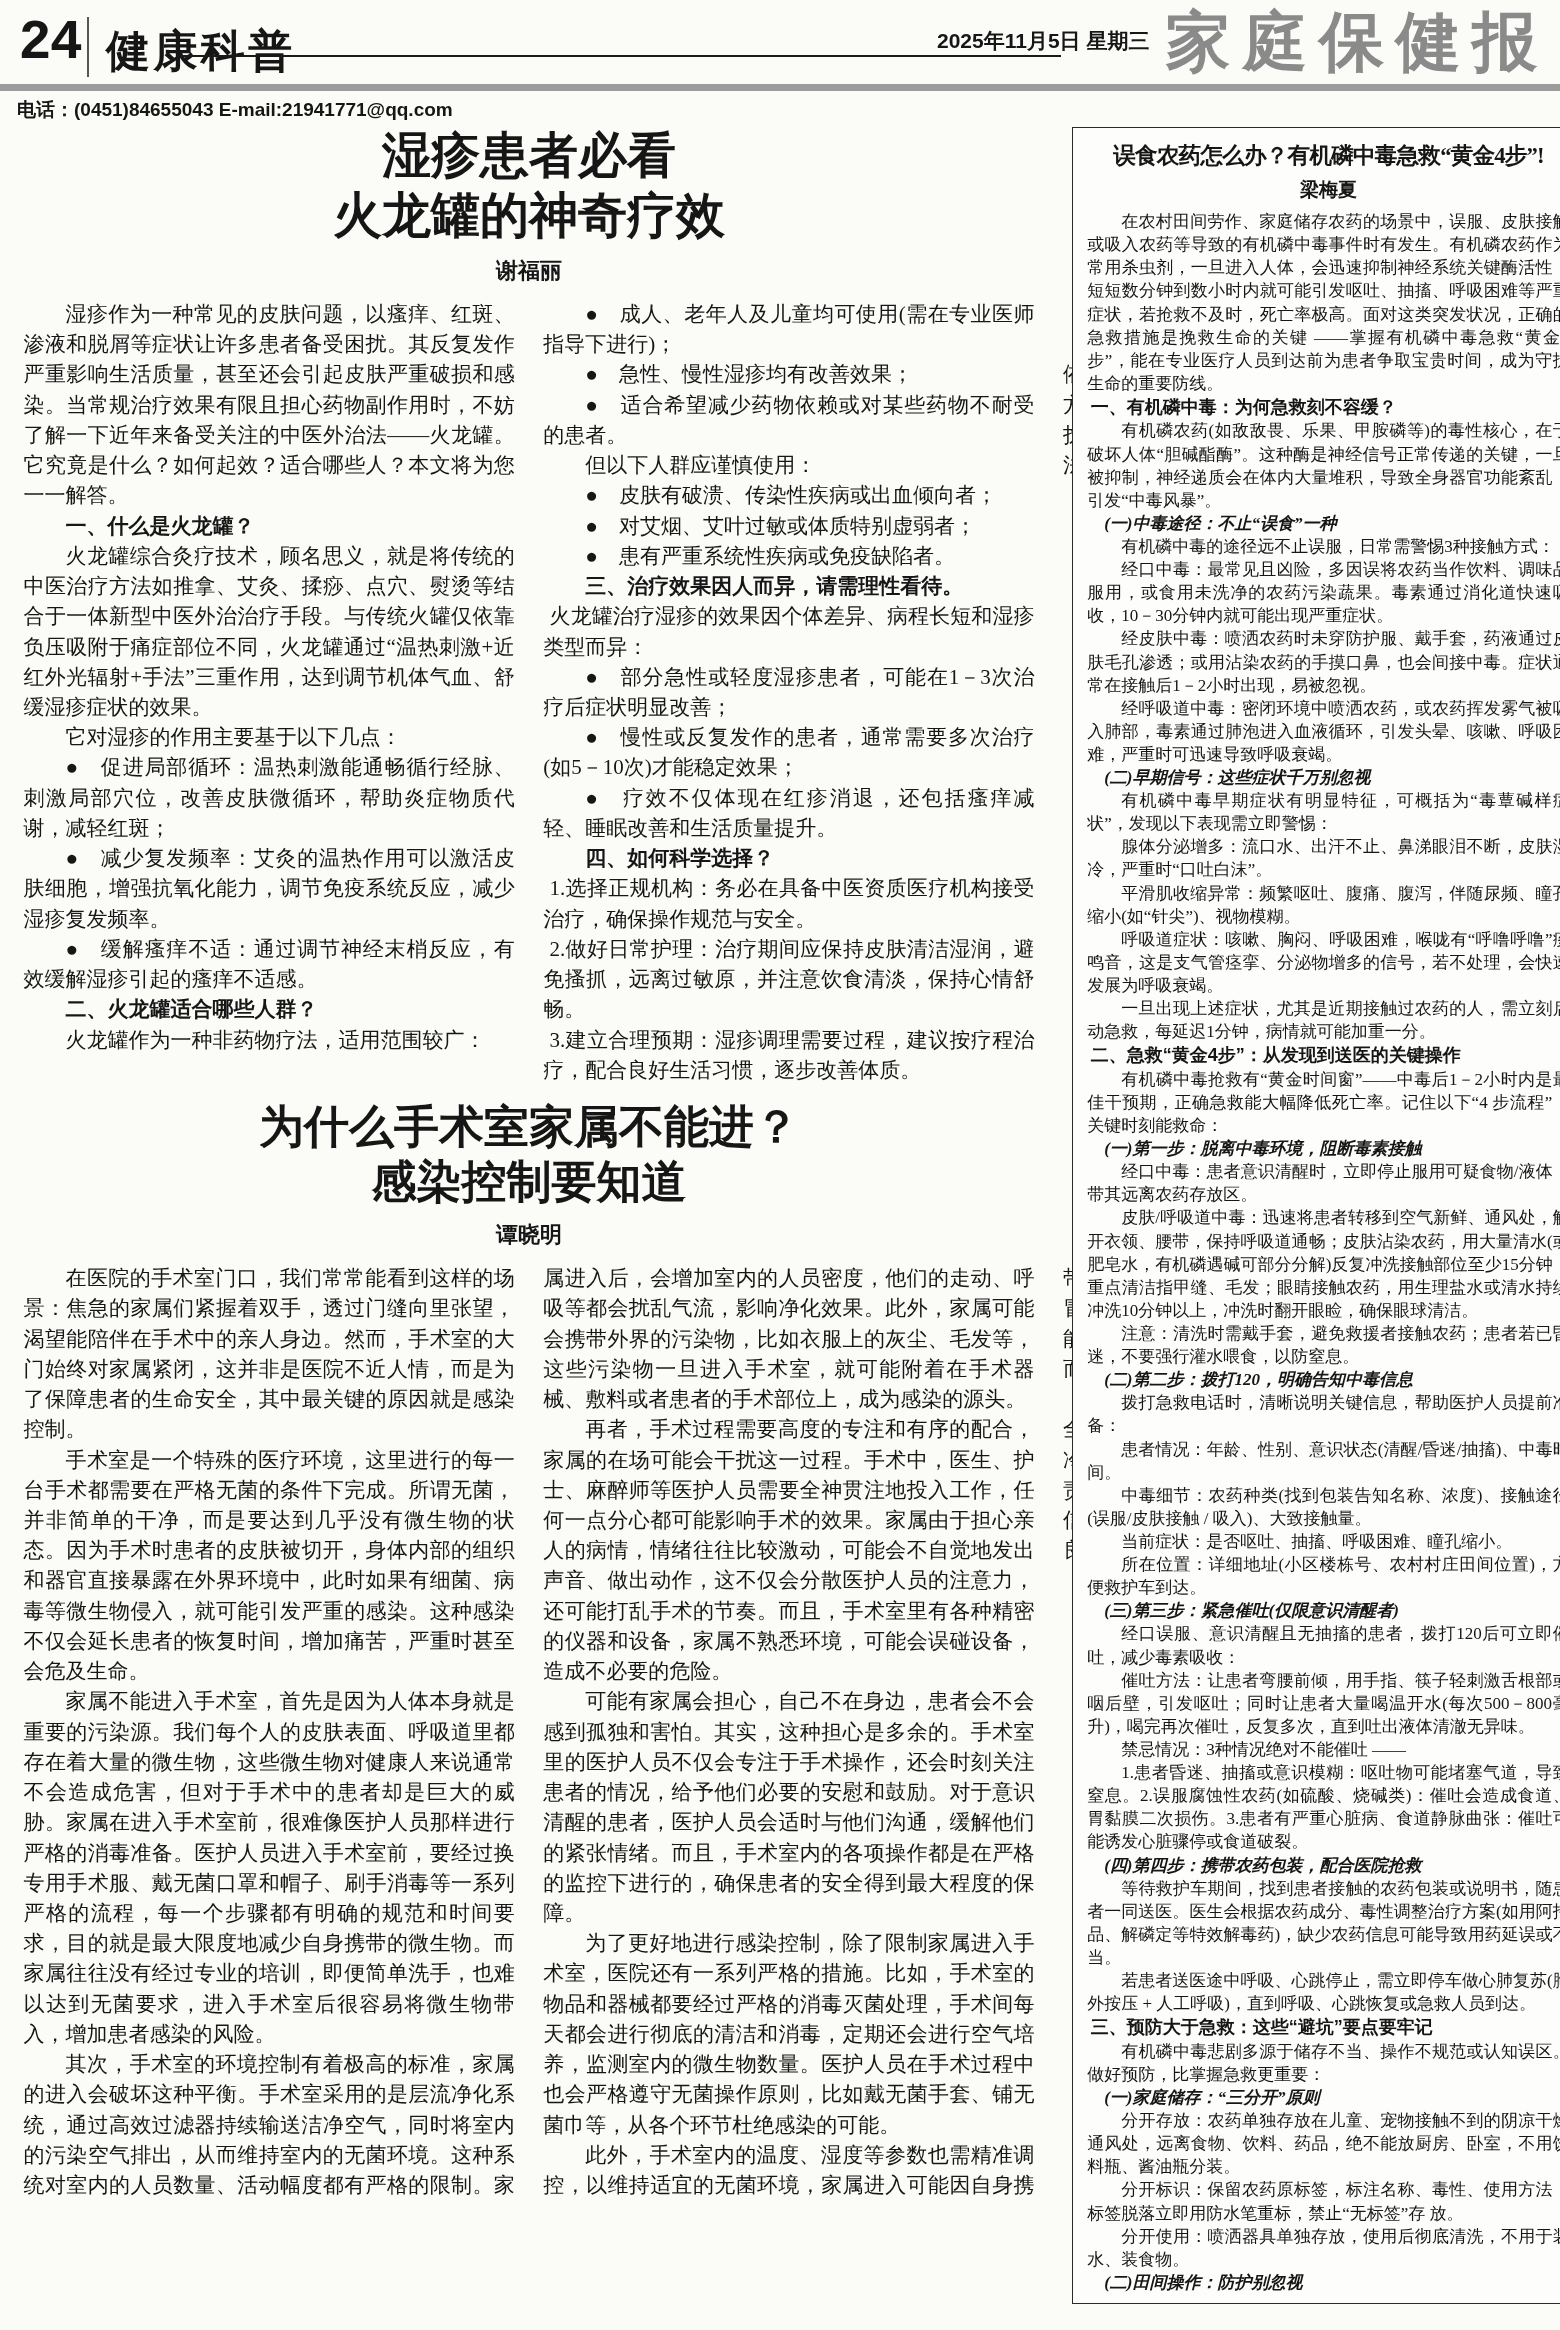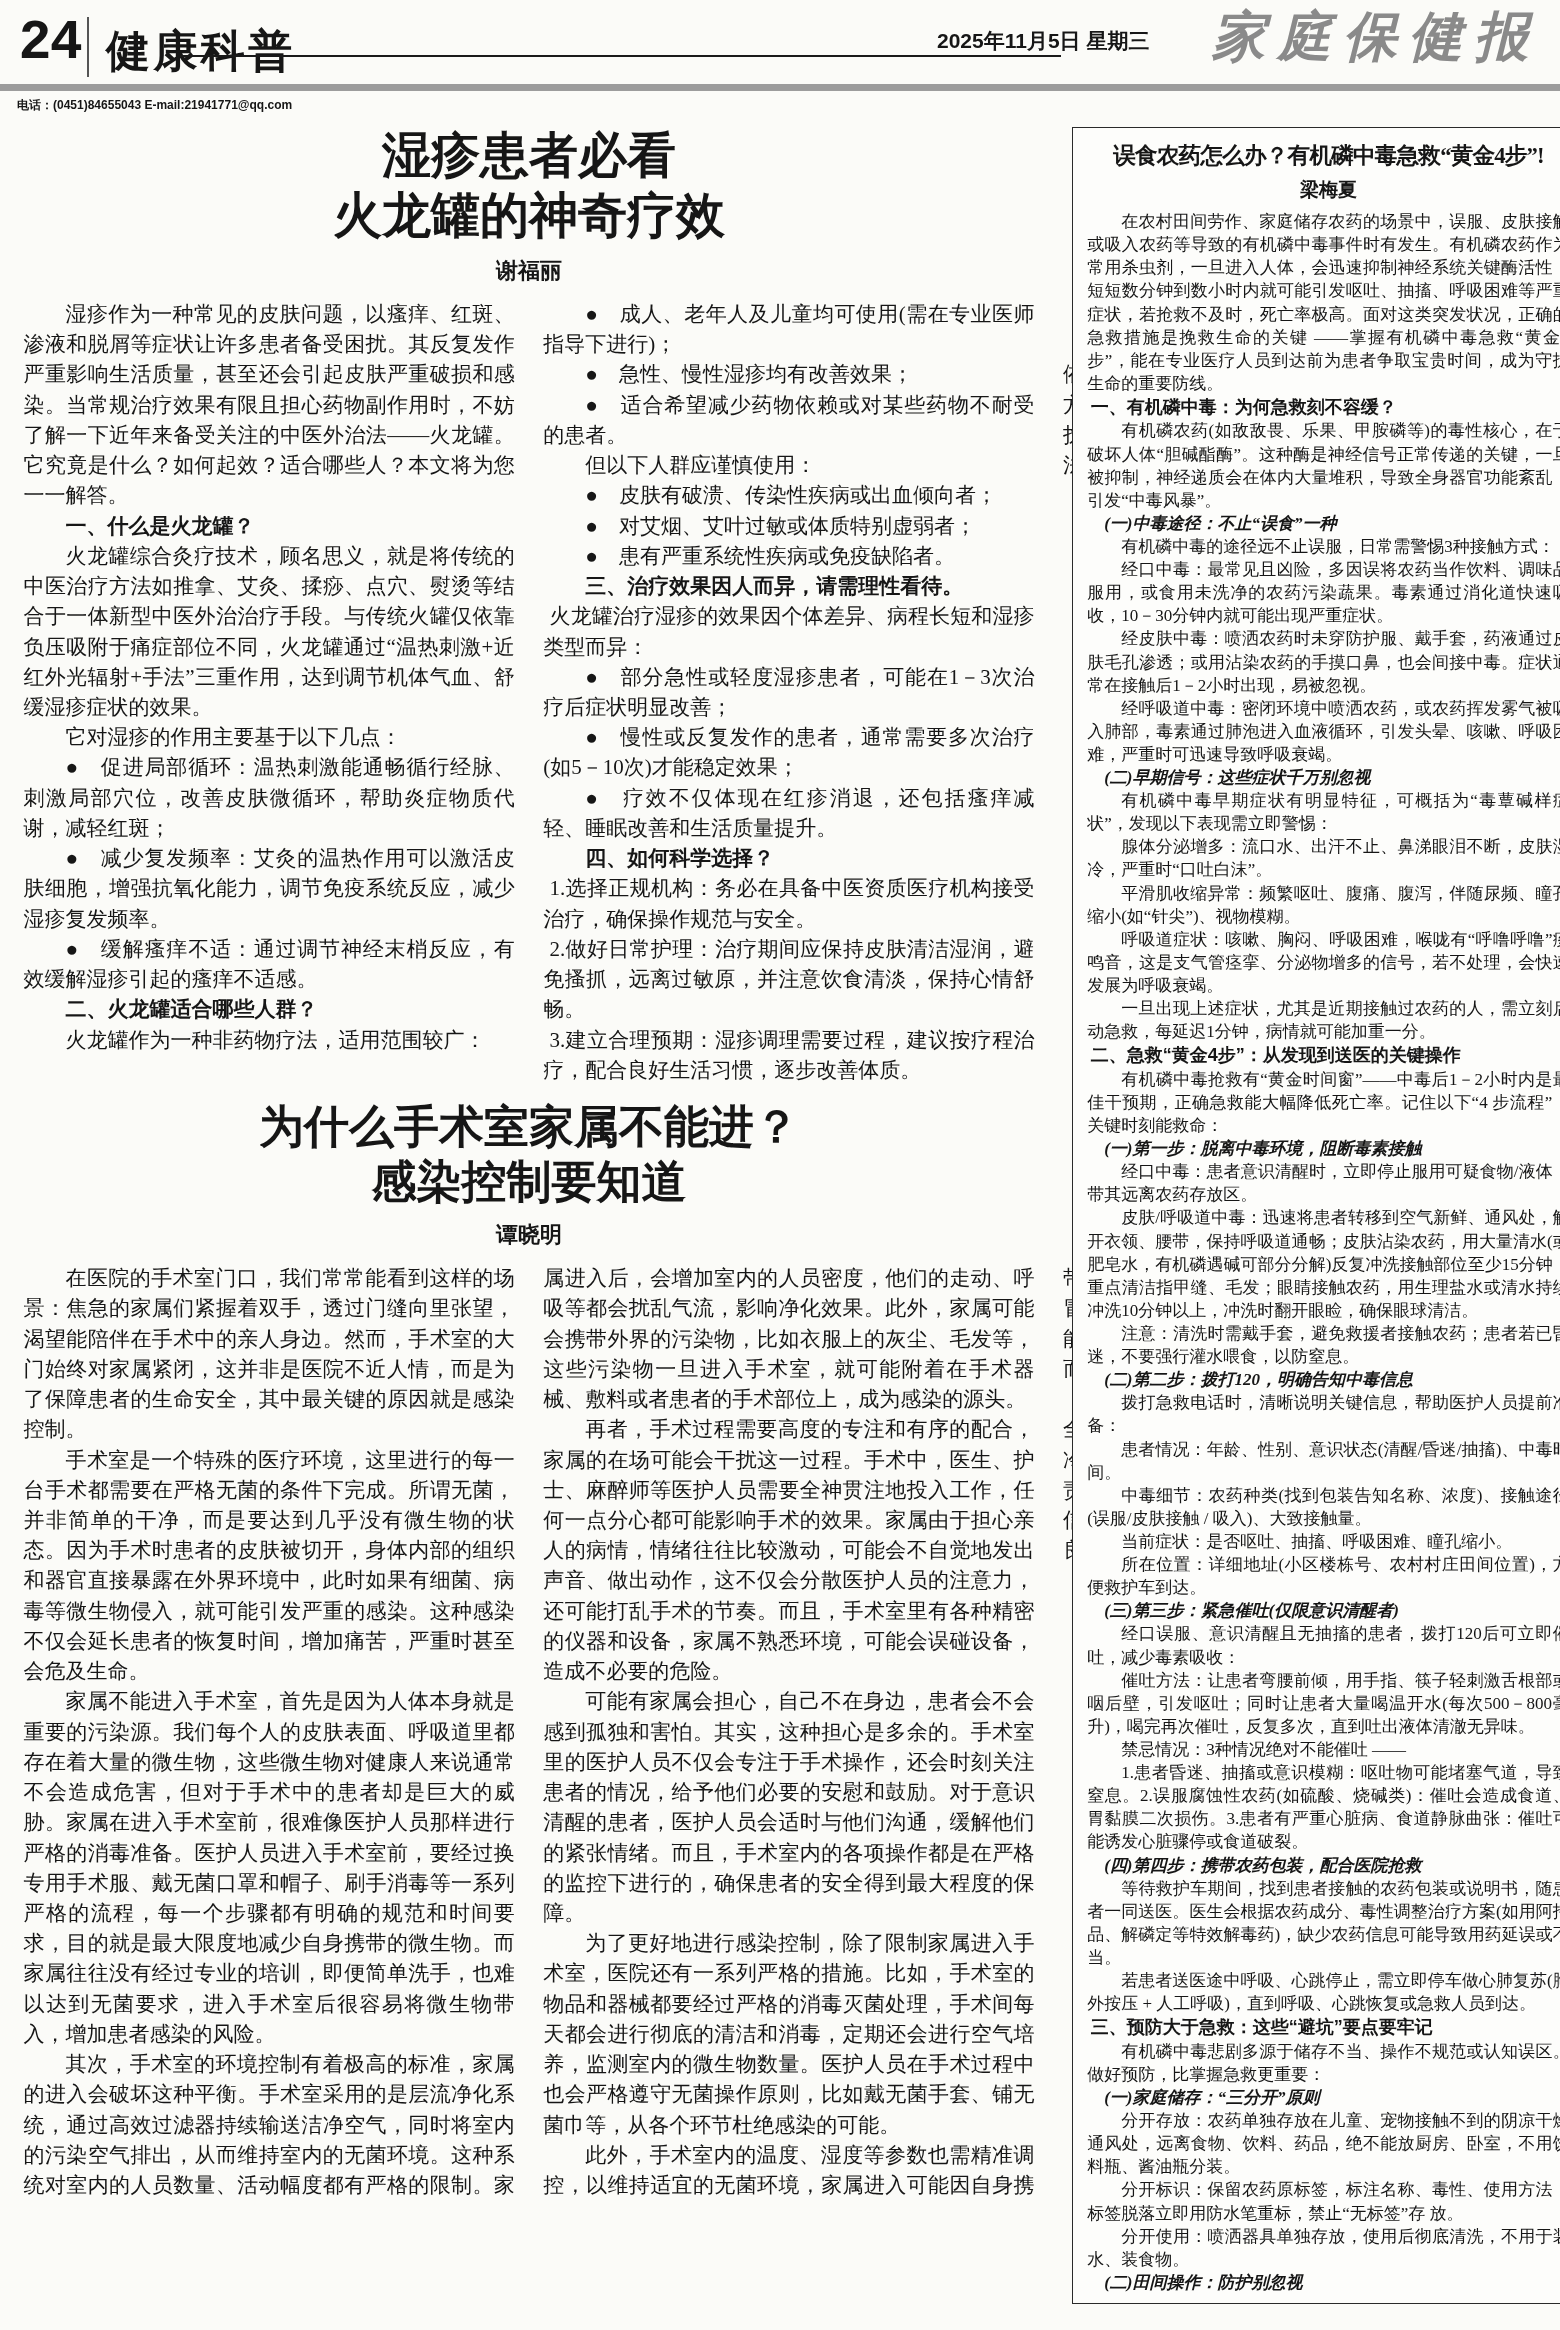--- a/index.html
+++ b/index.html
@@ -19,29 +19,29 @@
     position:absolute; left:106px; top:22px;
     font-size:44px; font-weight:bold; letter-spacing:3.4px;
   }
   .head-rule { position:absolute; left:180px; top:55px; width:881px; height:1.7px; background:#1a1a1a; }
   .head-date {
     position:absolute; left:937px; top:27px;
     font-family:"Liberation Sans","DejaVu Sans",sans-serif;
     font-size:21px; font-weight:bold;
   }
   .masthead {
-    position:absolute; right:20px; top:10px;
-    font-size:54px; font-weight:bold; color:#8a8a8a;
-    letter-spacing:11.7px; line-height:1;font-style:italic;
+    position:absolute; right:11px; top:10px;
+    font-size:65px; font-weight:bold; color:#8a8a8a;
+    letter-spacing:11.7px; line-height:1;
   }
   .head-bar { position:absolute; left:0; top:84px; width:1560px; height:6.7px; background:#9c9c9c; }
   .contact {
     position:absolute; left:17px; top:97px;
     font-family:"Liberation Sans","DejaVu Sans",sans-serif;
-    font-size:12px; font-weight:bold;
+    font-size:19px; font-weight:bold;
   }
   
   .left-region { position:absolute; left:23.5px; top:126px; width:1011px; }
   .art-title { text-align:center; font-weight:bold; line-height:1.22;font-family:Liberation Serif, serif; }
   .art1 .art-title { font-size:49px; }
   .art2 { }
   .art2 .art-title { font-size:45px; }
   .art-author { text-align:center; font-size:22px; font-weight:bold; margin:10px 0 13.4px; }
   .two-col {
     column-count:2; column-gap:28.5px; column-fill:auto;

